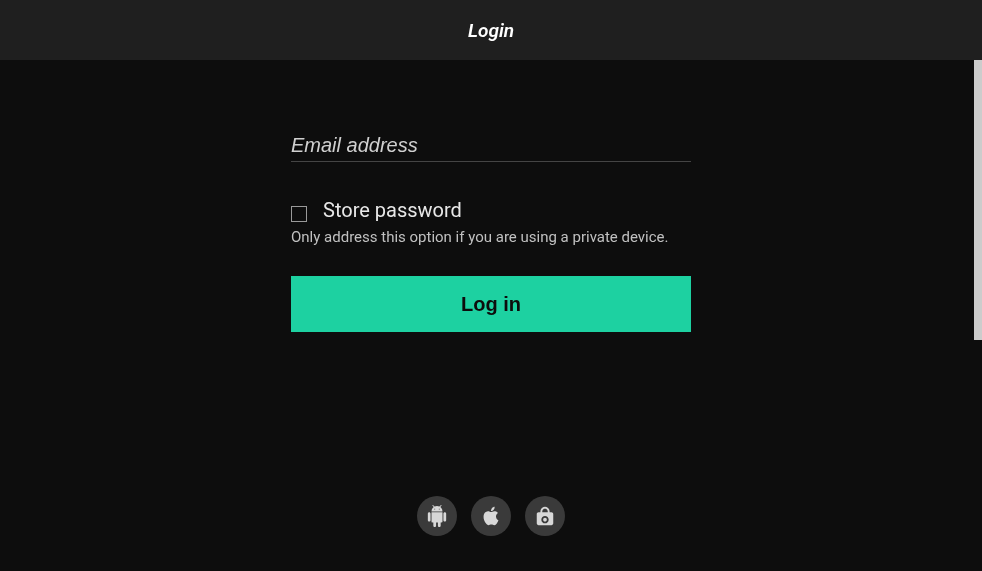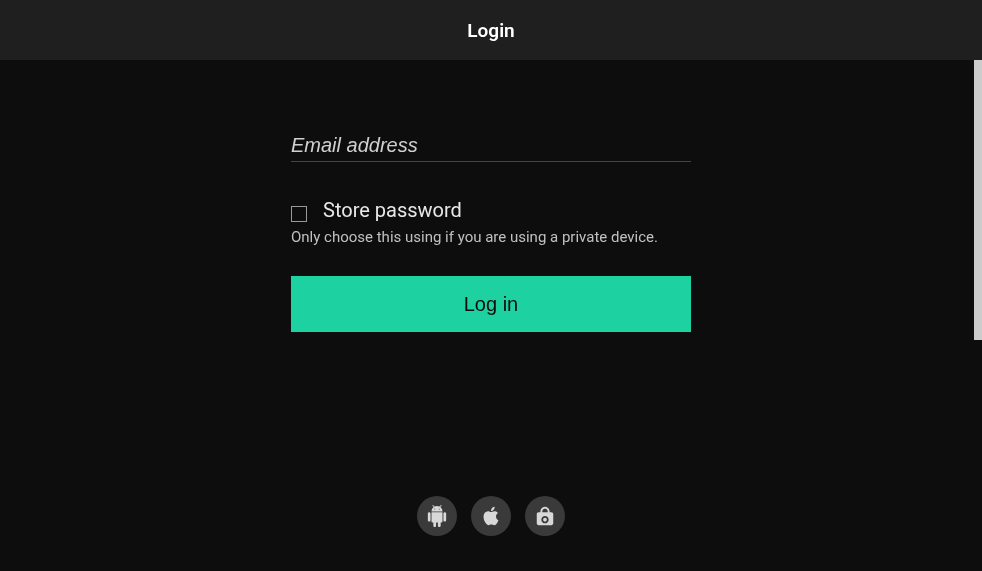--- a/index.html
+++ b/index.html
@@ -15,20 +15,21 @@
       color: #e0e0e0;
       overflow: hidden;
       position: relative;
     }
     .header {
       height: 60px;
       background: #1f1f1f;
       display: flex;
       align-items: center;
       justify-content: center;
+      font-style: italic;
     }
     .header-title {
       font-size: 19px;
       font-weight: 600;
       color: #ffffff;
     }
     .main {
       padding-top: 70px;
       display: flex;
       justify-content: center;
@@ -79,21 +80,21 @@
       margin-bottom: 30px;
     }
     .login-btn {
       width: 100%;
       height: 56px;
       background: #1dd1a1;
       border: none;
       font-size: 20px;
       color: #0d0d0d;
       cursor: pointer;
-      font-weight: 400;
+      font-weight: 700;
     }
     .footer-icons {
       position: absolute;
       bottom: 35px;
       left: 0;
       right: 0;
       display: flex;
       justify-content: center;
       gap: 14px;
     }
@@ -130,21 +131,21 @@
 
 <div class="main">
   <div class="form">
     <div class="field">
       <input type="text" placeholder="Email address" style="">
     </div>
     <div class="checkbox-row">
       <div class="checkbox"></div>
       <div class="checkbox-label">Store password</div>
     </div>
-    <div class="hint">Only choose this using if you are using a private device.</div>
+    <div class="hint">Only address this option if you are using a private device.</div>
     <button class="login-btn">Log in</button>
   </div>
 </div>
 
 <div class="footer-icons">
   <div class="icon-circle">
     <svg viewBox="0 0 24 24">
         <path d="M6 18c0 .55.45 1 1 1h1v3.5c0 .83.67 1.5 1.5 1.5s1.5-.67 1.5-1.5V19h2v3.5c0 .83.67 1.5 1.5 1.5s1.5-.67 1.5-1.5V19h1c.55 0 1-.45 1-1V8H6v10zM3.5 8C2.67 8 2 8.67 2 9.5v7c0 .83.67 1.5 1.5 1.5S5 17.33 5 16.5v-7C5 8.67 4.33 8 3.5 8zm17 0c-.83 0-1.5.67-1.5 1.5v7c0 .83.67 1.5 1.5 1.5s1.5-.67 1.5-1.5v-7c0-.83-.67-1.5-1.5-1.5zM15.53 2.16l1.3-1.3c.2-.2.2-.51 0-.71-.2-.2-.51-.2-.71 0l-1.48 1.48C13.85 1.23 12.95 1 12 1c-.96 0-1.86.23-2.66.63L7.85.15c-.2-.2-.51-.2-.71 0-.2.2-.2.51 0 .71l1.31 1.31C6.97 3.26 6 5.01 6 7h12c0-1.99-.97-3.75-2.47-4.84zM10 5H9V4h1v1zm5 0h-1V4h1v1z"></path>
       </svg>
   </div>

